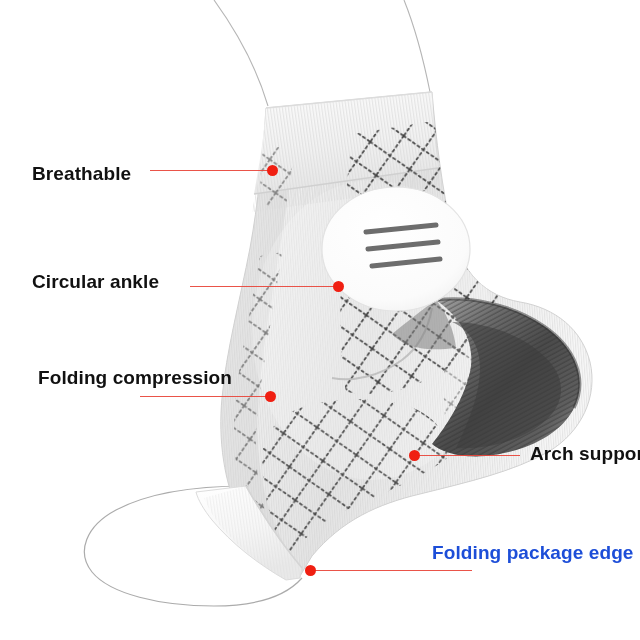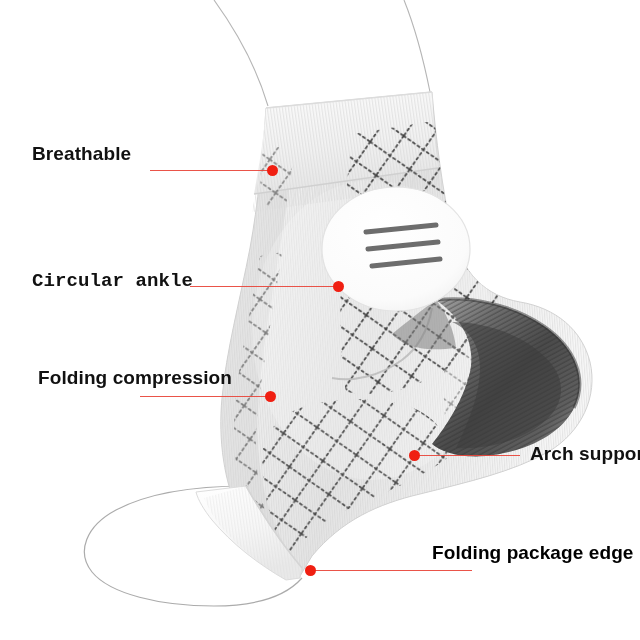--- a/index.html
+++ b/index.html
@@ -245,28 +245,28 @@
           <rect x="180" y="470" width="150" height="130" fill="url(#knitRib)" opacity="0.5"></rect>
         </g>
         <path d="M246,486 C262,514 280,542 302,568" fill="none" stroke="#d5d5d5" stroke-width="1.6"></path>
       </g>
     </g>
   </svg>
 
   <div id="callout-layer">
       <div class="lead-line" style="left: 150px; top: 170px; width: 124px; border-top-color: rgb(232, 68, 58);"></div>
       <div class="lead-dot" style="left: 266.5px; top: 164.5px; background: rgb(240, 31, 18);"></div>
-      <div class="callout-label" style="left: 32px; top: 144px; color: rgb(17, 17, 17);">Breathable</div>
+      <div class="callout-label" style="left: 32px; top: 164px; color: rgb(17, 17, 17);">Breathable</div>
       <div class="lead-line" style="left: 190px; top: 286px; width: 150px; border-top-color: rgb(232, 68, 58);"></div>
       <div class="lead-dot" style="left: 332.5px; top: 280.5px; background: rgb(240, 31, 18);"></div>
-      <div class="callout-label" style="left: 32px; top: 272px; color: rgb(17, 17, 17); font-family: Liberation Mono, monospace;">Circular ankle</div>
+      <div class="callout-label" style="left: 32px; top: 272px; color: rgb(17, 17, 17);">Circular ankle</div>
       <div class="lead-line" style="left: 140px; top: 396px; width: 132px; border-top-color: rgb(232, 68, 58);"></div>
       <div class="lead-dot" style="left: 264.5px; top: 390.5px; background: rgb(240, 31, 18);"></div>
       <div class="callout-label" style="left: 38px; top: 368px; color: rgb(17, 17, 17);">Folding compression</div>
       <div class="lead-line" style="left: 416px; top: 455px; width: 104px; border-top-color: rgb(232, 68, 58);"></div>
       <div class="lead-dot" style="left: 408.5px; top: 449.5px; background: rgb(240, 31, 18);"></div>
       <div class="callout-label" style="left: 530px; top: 444px; color: rgb(17, 17, 17);">Arch support</div>
       <div class="lead-line" style="left: 312px; top: 570px; width: 160px; border-top-color: rgb(232, 68, 58);"></div>
       <div class="lead-dot" style="left: 304.5px; top: 564.5px; background: rgb(240, 31, 18);"></div>
-      <div class="callout-label" style="left: 432px; top: 543px; color: #000000;">Folding package edge</div>
+      <div class="callout-label" style="left: 432px; top: 543px; color: #1d4ed8;">Folding package edge</div>
     </div>
 
 </div>
 
 </body></html>

